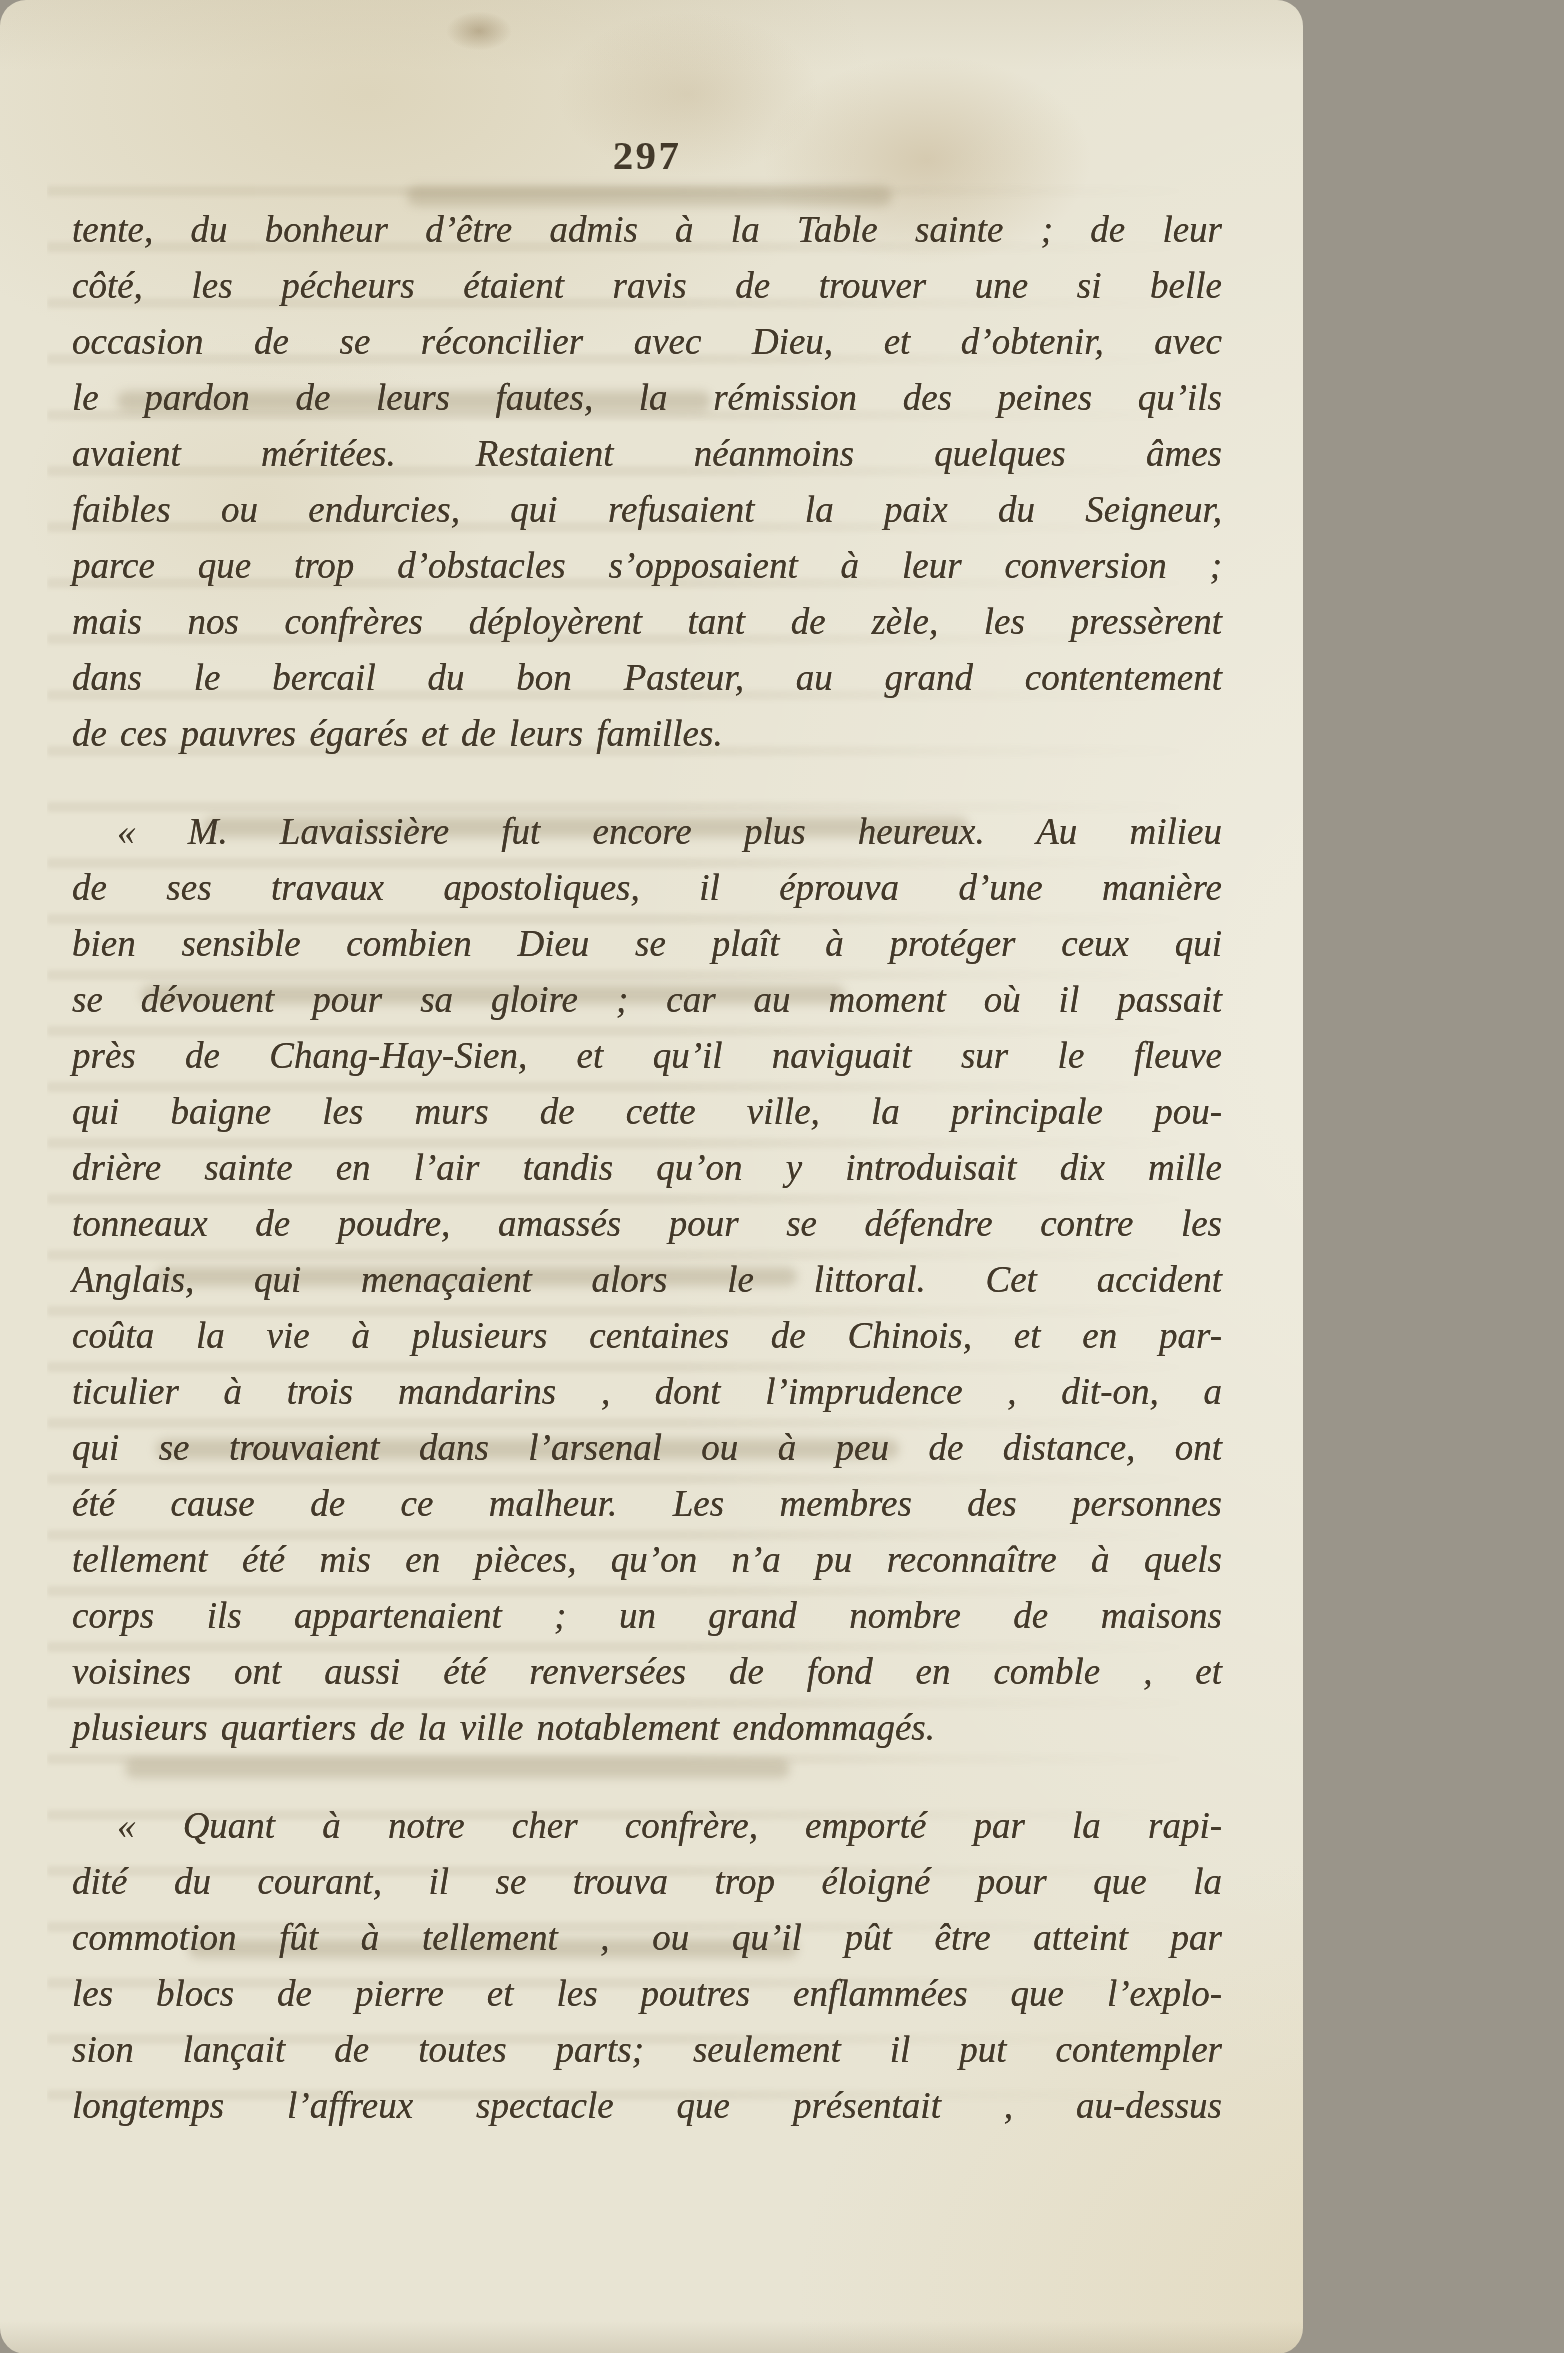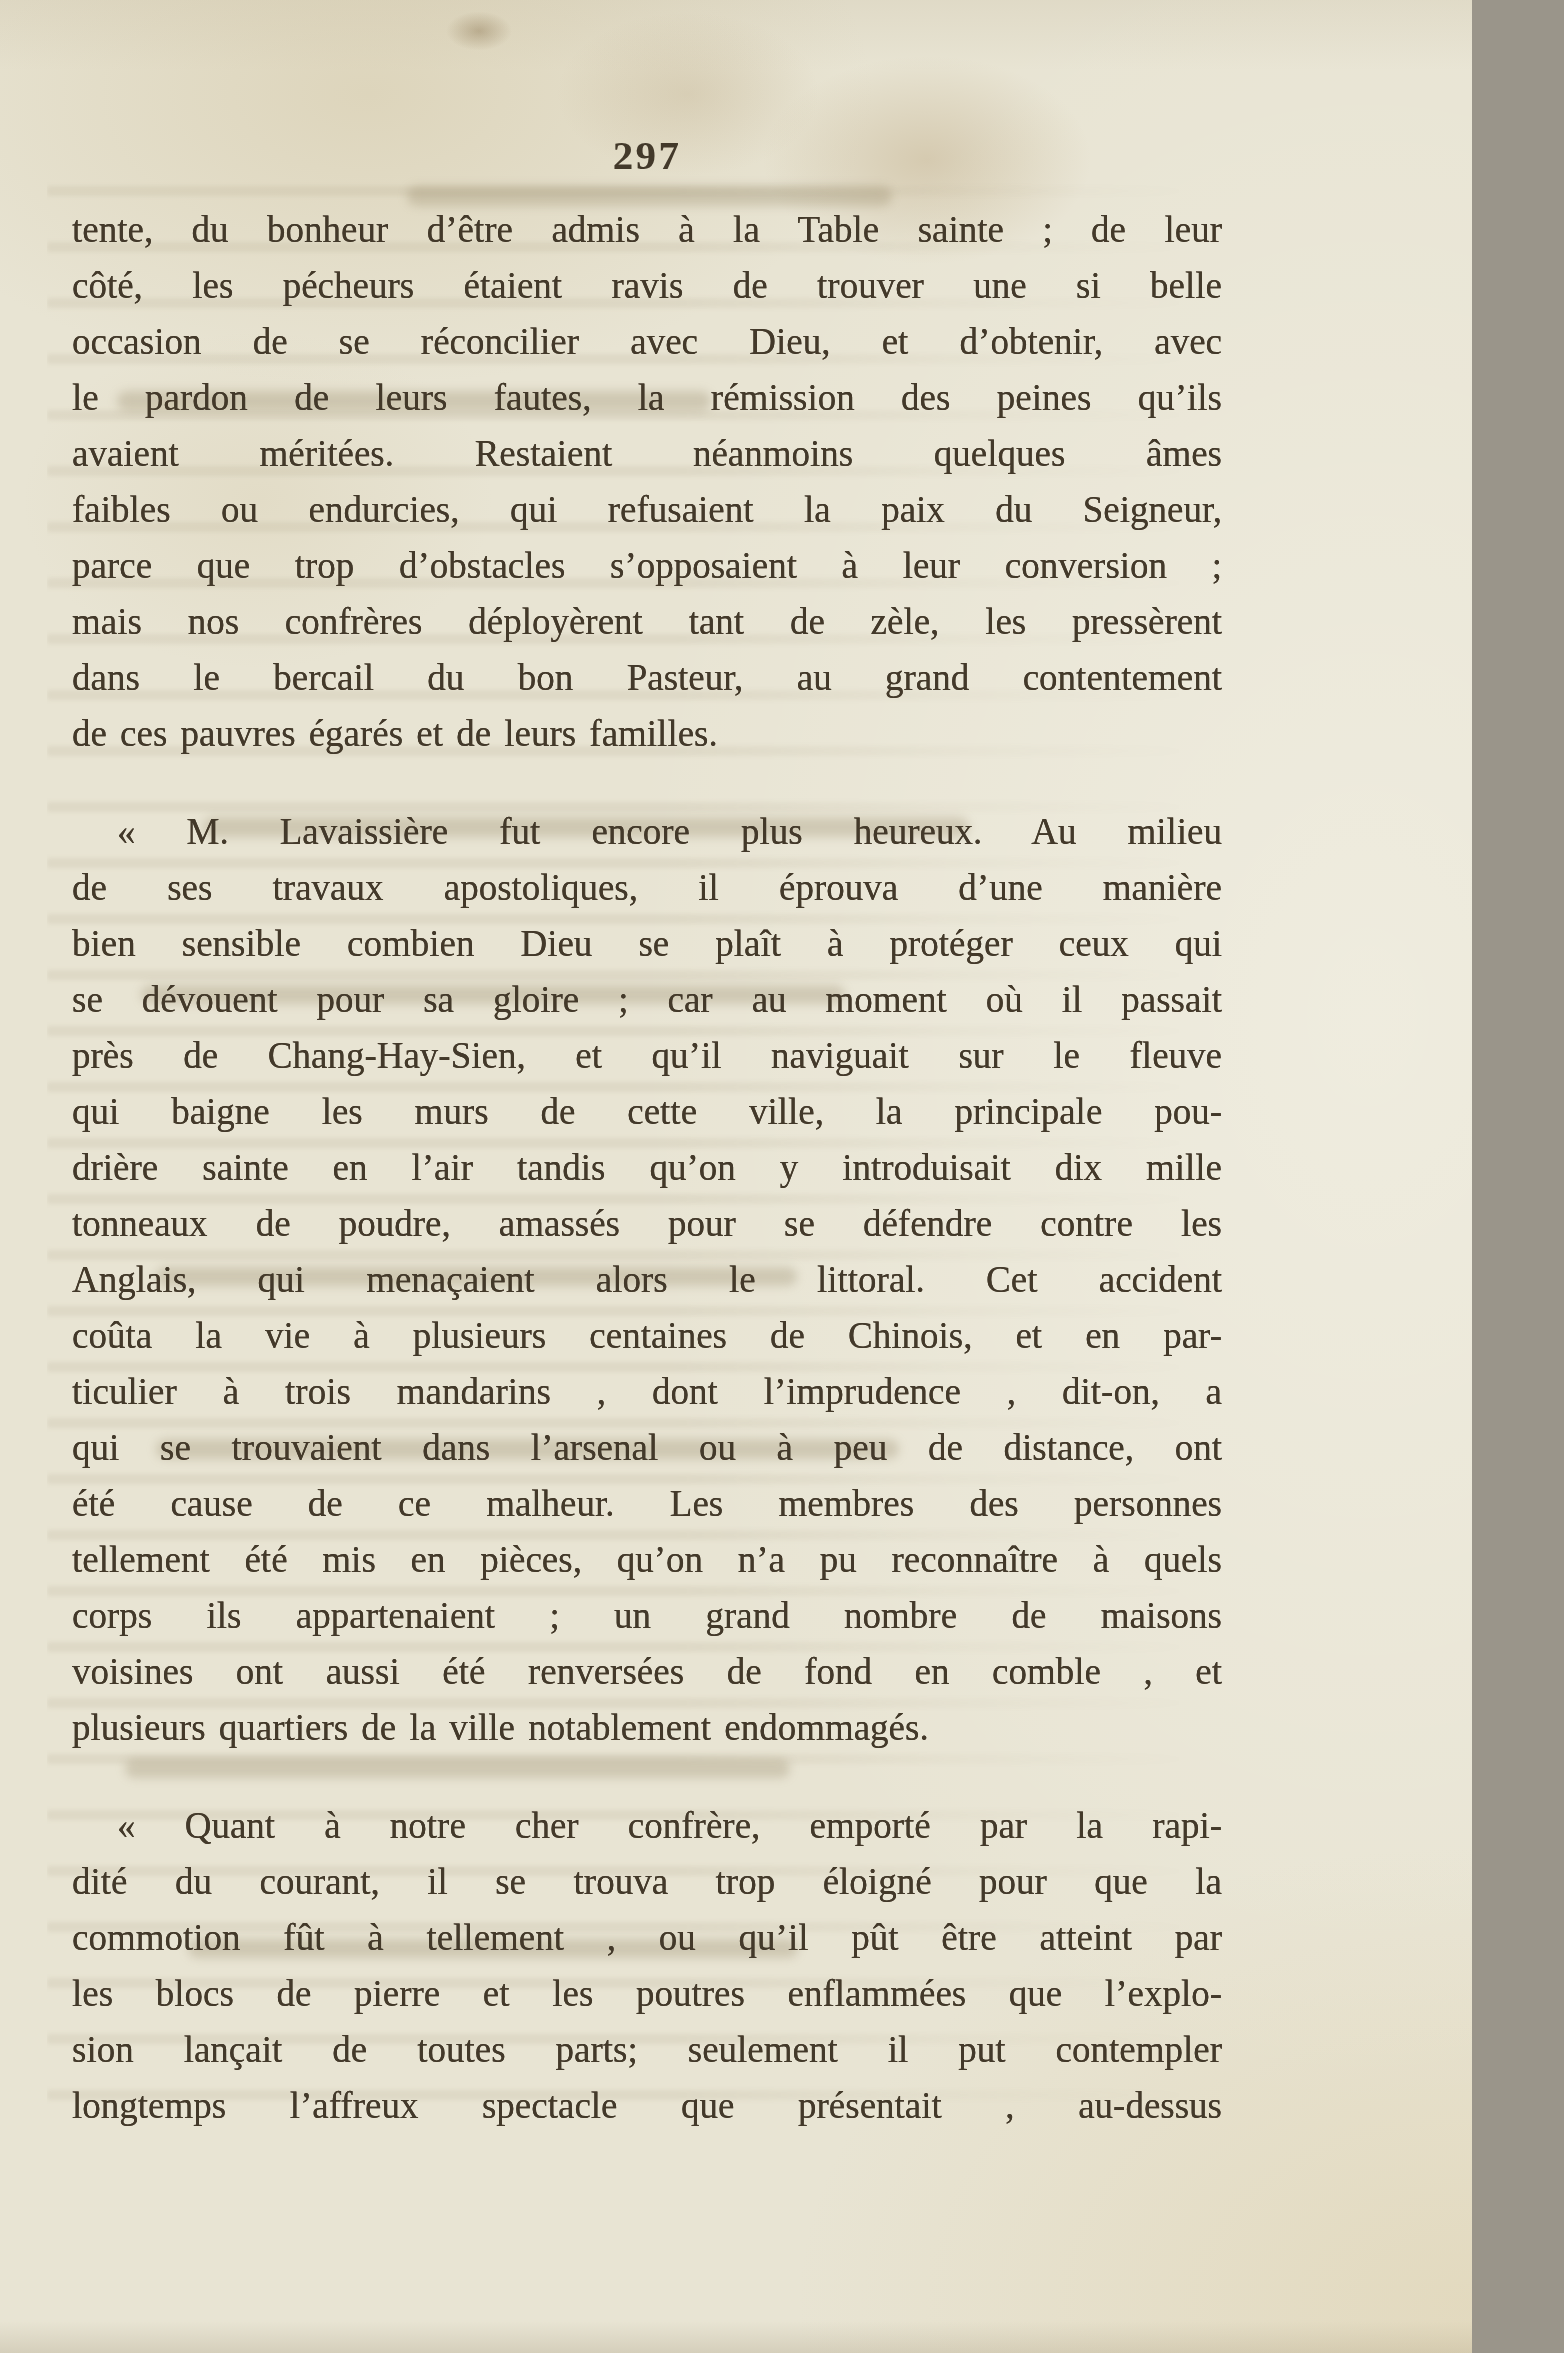--- a/index.html
+++ b/index.html
@@ -1,35 +1,36 @@
 <!DOCTYPE html>
 <html style="font-size:12.5px"><head>
 <meta charset="utf-8">
 <style>
   html, body { margin: 0; padding: 0; background: #8a8necc; }
   html, body { background: #9a958a; }
 
   .page {
     position: relative;
-    width: 1472px;
+    width: 1303px;
     height: 2354px;
     overflow: hidden;
     font-family: "Liberation Serif", "DejaVu Serif", serif;
     color: var(--ink, #43392a);
     background:
       radial-gradient(47px 28px at 479px 31px, rgba(120,95,55,0.35), transparent 70%),
       radial-gradient(235px 149px at 927px 160px, rgba(165,135,85,0.28), transparent 70%),
       radial-gradient(188px 117px at 688px 94px, rgba(160,132,86,0.18), transparent 70%),
       radial-gradient(704px 407px at 368px 94px, rgba(196,178,134,0.30), transparent 72%),
       radial-gradient(328px 235px at 258px 500px, rgba(196,178,134,0.16), transparent 72%),
       radial-gradient(938px 641px at 1470px 2307px, rgba(212,190,138,0.28), transparent 72%),
       radial-gradient(1173px 1720px at 1368px 1017px, rgba(255,255,250,0.30), transparent 65%),
       linear-gradient(to bottom, rgba(150,130,90,0.10), transparent 3%),
       linear-gradient(to bottom, transparent 98.6%, rgba(125,108,76,0.18)),
       var(--paper, #e8e4d3);
+    border-radius: 26px;
   }
 
   
   .ghost-layer {
     position: absolute;
     left: 47px; top: 142px;
     width: 1204px; height: 1971px;
     background: repeating-linear-gradient(
       to bottom,
       transparent 0px, transparent 43px,
@@ -65,20 +66,21 @@
     line-height: 56px;
     word-spacing: 3.9px;
     text-shadow: 0 0 0.6px currentColor;
     filter: blur(0.3px);
   }
   .text-block .line {
     text-align: justify;
     text-align-last: justify;
     text-justify: inter-word;
     white-space: nowrap;
+    font-style: italic;
   }
   .text-block .line.para-end { text-align-last: left; }
   .text-block .line.indent  { text-indent: 45px; margin-top: 42px; }
 </style>
 </head>
 <body>
 
 <div class="page" style="--paper: #e8e4d3; --ink: #43392a;">
 
   <div class="ghost-layer"></div>

